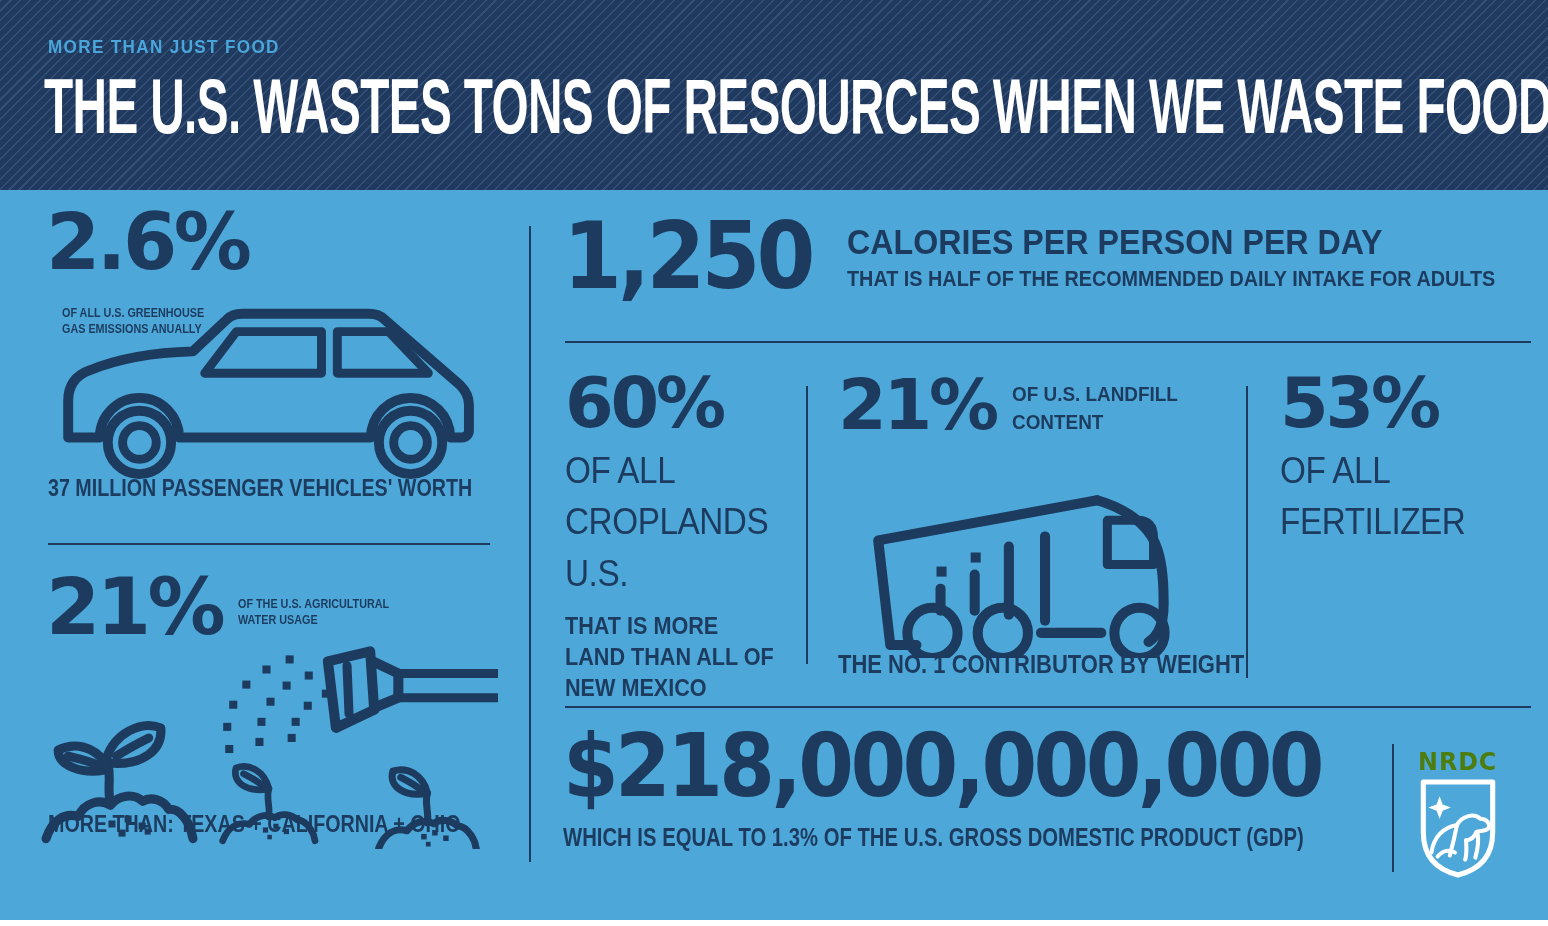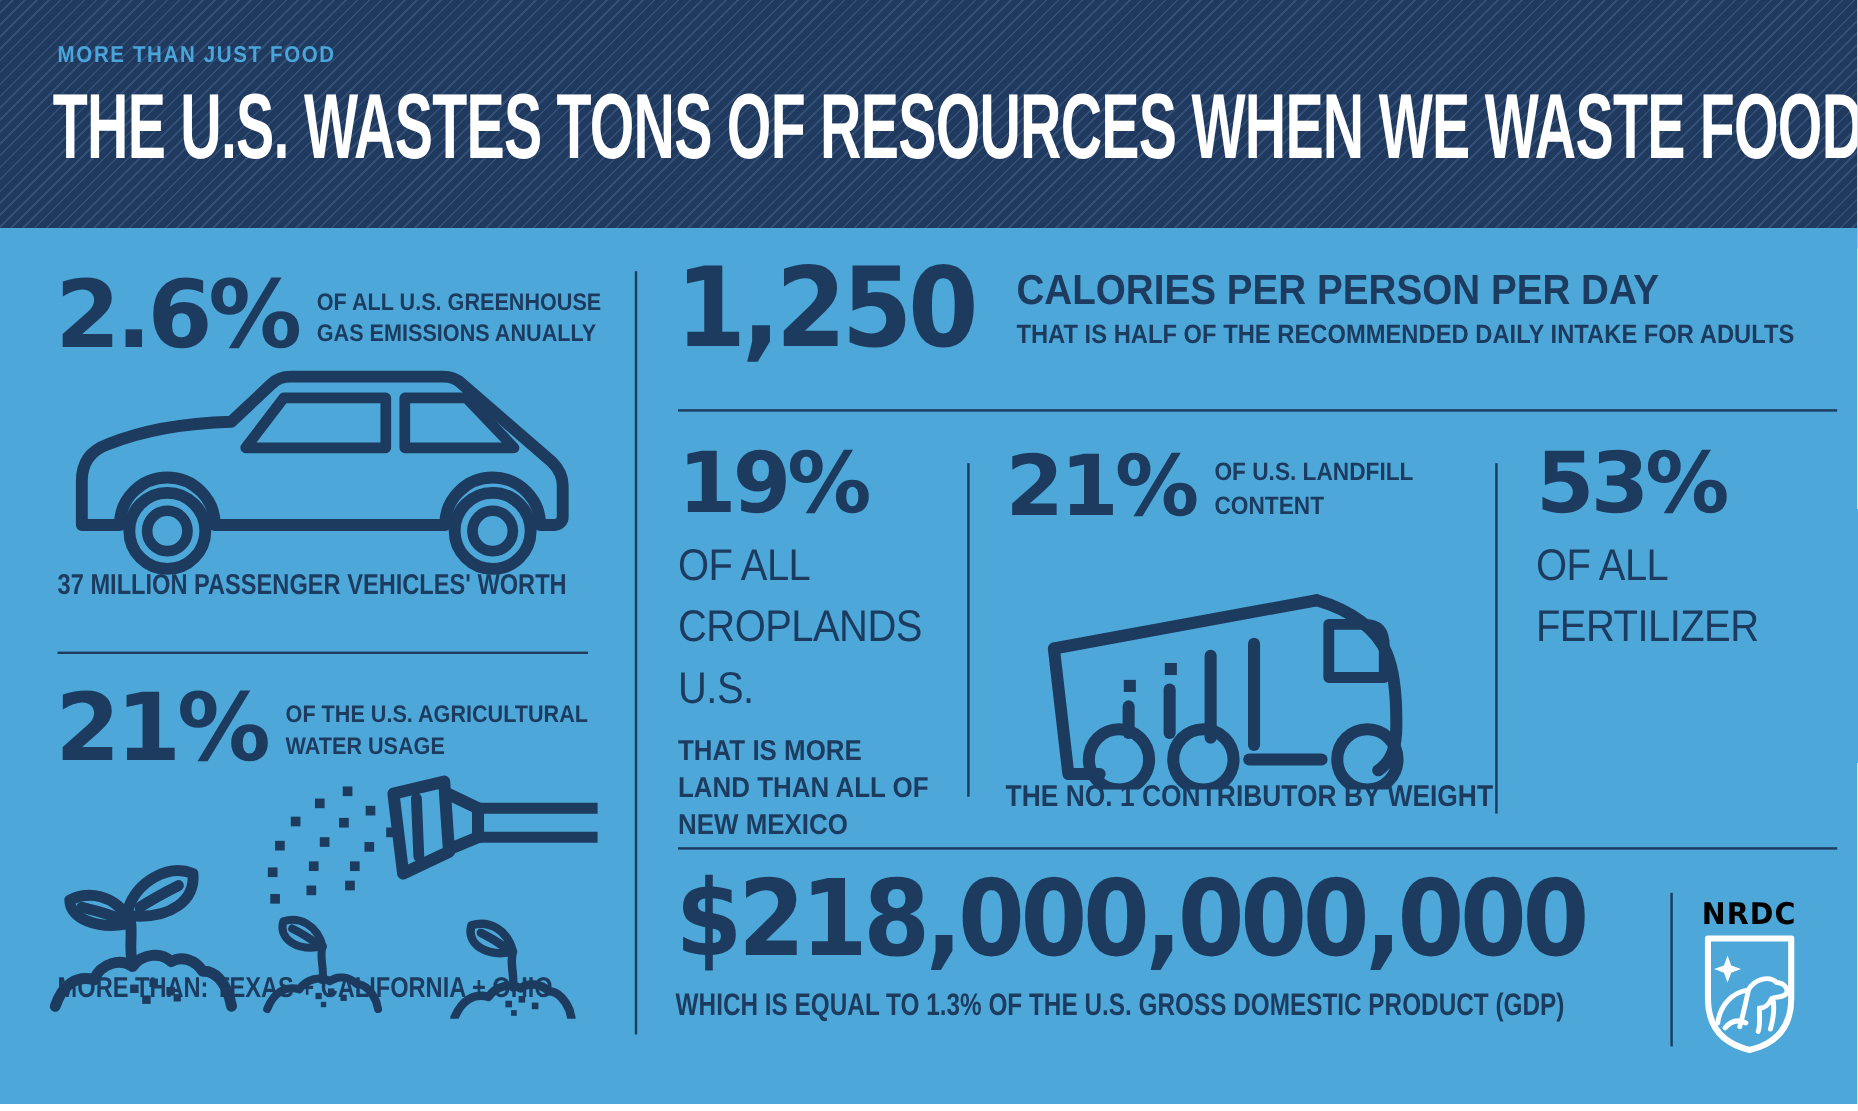--- a/index.html
+++ b/index.html
@@ -7,33 +7,33 @@
           font-family:"Liberation Sans",sans-serif;color:#1c3b5e;}
   .hdr{position:absolute;left:0;top:0;width:100%;height:207px;background:#203a5f;
        background-image:repeating-linear-gradient(135deg, rgba(125,160,205,0.20) 0px, rgba(125,160,205,0.20) 1.5px, rgba(0,0,0,0) 1.5px, rgba(0,0,0,0) 7px);}
   .panel{position:absolute;left:0;top:190px;width:100%;height:730px;background:#4da8d9;}
   .abs{position:absolute;}
   .sx{display:inline-block;white-space:nowrap;transform:scaleX(var(--s,1));transform-origin:left top;}
   .eyebrow{left:48px;top:36px;font-size:19px;font-weight:bold;color:#49a5da;letter-spacing:1.5px;}
   .title{left:44px;top:68px;font-size:77px;font-weight:bold;color:#ffffff;letter-spacing:-1px;line-height:1;}
   .num{font-family:"DejaVu Sans",sans-serif;font-weight:bold;letter-spacing:-0.045em;line-height:0.95;}
   .stat{display:flex;align-items:flex-start;}
-  .stat-label{font-weight:bold;line-height:1.32;margin-left:16px;margin-top:13px;font-size:20px;}
+  .stat-label{font-weight:bold;line-height:1.32;margin-left:16px;margin-top:27px;font-size:12px;}
   .hrule{position:absolute;height:2px;background:#1c3b5e;}
   .vrule{position:absolute;width:2px;background:#1c3b5e;}
   .cap{font-weight:bold;font-size:24px;}
   .big-line{font-weight:normal;line-height:1.4;font-size:37px;letter-spacing:-0.5px;}
   .small-line{font-weight:bold;line-height:1.3;font-size:24px;}
   .mt8{margin-top:8px;} .mt10{margin-top:10px;}
   svg .stk{fill:none;stroke:#1c3b5e;stroke-width:10;stroke-linecap:round;stroke-linejoin:round;}
   svg .stk9{fill:none;stroke:#1c3b5e;stroke-width:9;stroke-linecap:round;stroke-linejoin:round;}
   svg .fil{fill:#1c3b5e;stroke:none;}
   svg .wstk{fill:none;stroke:#ffffff;stroke-width:5;stroke-linecap:round;stroke-linejoin:round;}
   svg .wstk4{fill:none;stroke:#ffffff;stroke-width:4;stroke-linecap:round;stroke-linejoin:round;}
-  .logo-text{font-family:"DejaVu Sans",sans-serif;font-weight:bold;color:#000000;font-size:25px;letter-spacing:1px;text-align:center;}
+  .logo-text{font-family:"DejaVu Sans",sans-serif;font-weight:bold;color:#4d7c0f;font-size:25px;letter-spacing:1px;text-align:center;}
   .whitestrip{position:absolute;left:0;top:920px;width:100%;height:6px;background:#ffffff;}
 </style>
 </head>
 <body>
 
 <div class="canvas">
 
   <div class="hdr">
     <div class="abs eyebrow"><span class="sx" style="--s:.9">MORE THAN JUST FOOD</span></div>
     <div class="abs title"><span class="sx" style="--s:.62">THE U.S. WASTES TONS OF RESOURCES WHEN WE WASTE FOOD</span></div>
@@ -43,21 +43,21 @@
   <div class="whitestrip"></div>
 
   <div class="vrule" style="left:529px;top:226px;height:636px;"></div>
   <div class="hrule" style="left:48px;top:543px;width:442px;"></div>
   <div class="hrule" style="left:565px;top:341px;width:966px;"></div>
   <div class="hrule" style="left:565px;top:706px;width:966px;"></div>
   <div class="vrule" style="left:806px;top:386px;height:278px;"></div>
   <div class="vrule" style="left:1246px;top:386px;height:292px;"></div>
   <div class="vrule" style="left:1392px;top:744px;height:128px;"></div>
 
-  <div class="abs stat" style="left:46px;top:226px;">
+  <div class="abs stat" style="left:46px;top:205px;flex-direction:column;">
     <div class="num" style="font-size:78px;">2.6%</div>
     <div class="stat-label">
       <div><span class="sx" style="--s:.9">OF ALL U.S. GREENHOUSE</span></div>
       <div><span class="sx" style="--s:.9">GAS EMISSIONS ANUALLY</span></div>
     </div>
   </div>
 
   <svg class="abs" style="left:56px;top:296px;" width="436" height="188" viewBox="0 0 440 190" aria-hidden="true">
     <path class="stk" d="M12,143 L12,106 C12,90 20,80 34,75 C66,62 102,57 138,56 L172,24 C176,20 182,18 188,18 L316,18 C322,18 328,20 332,24 L408,90 C414,96 417,102 417,110 L417,136 C417,140 414,143 410,143 L398,143 A40,40 0 0 0 318,143 L124,143 A40,40 0 0 0 44,143 L12,143 Z"></path>
     <path class="stk9" d="M150,78 L182,36 L268,36 L268,78 Z"></path>
@@ -142,21 +142,21 @@
 
   <div class="abs stat" style="left:563px;top:213px;">
     <div class="num" style="font-size:92px;transform:scaleX(.92);transform-origin:left top;">1,250</div>
     <div style="margin-left:14px;margin-top:10px;">
       <div style="font-size:35px;font-weight:bold;line-height:1.1;"><span class="sx" style="--s:.92">CALORIES PER PERSON PER DAY</span></div>
       <div style="font-size:22px;font-weight:bold;margin-top:4px;"><span class="sx" style="--s:.9">THAT IS HALF OF THE RECOMMENDED DAILY INTAKE FOR ADULTS</span></div>
     </div>
   </div>
 
   <div class="abs" style="left:565px;top:370px;width:235px;">
-    <div class="num" style="font-size:70px;">19%</div>
+    <div class="num" style="font-size:70px;">60%</div>
     <div class="mt8">
       <div class="big-line"><span class="sx" style="--s:.9">OF ALL</span></div>
       <div class="big-line"><span class="sx" style="--s:.9">CROPLANDS</span></div>
       <div class="big-line"><span class="sx" style="--s:.9">U.S.</span></div>
     </div>
     <div class="mt10">
       <div class="small-line"><span class="sx" style="--s:.9">THAT IS MORE</span></div>
       <div class="small-line"><span class="sx" style="--s:.9">LAND THAN ALL OF</span></div>
       <div class="small-line"><span class="sx" style="--s:.9">NEW MEXICO</span></div>
     </div>

